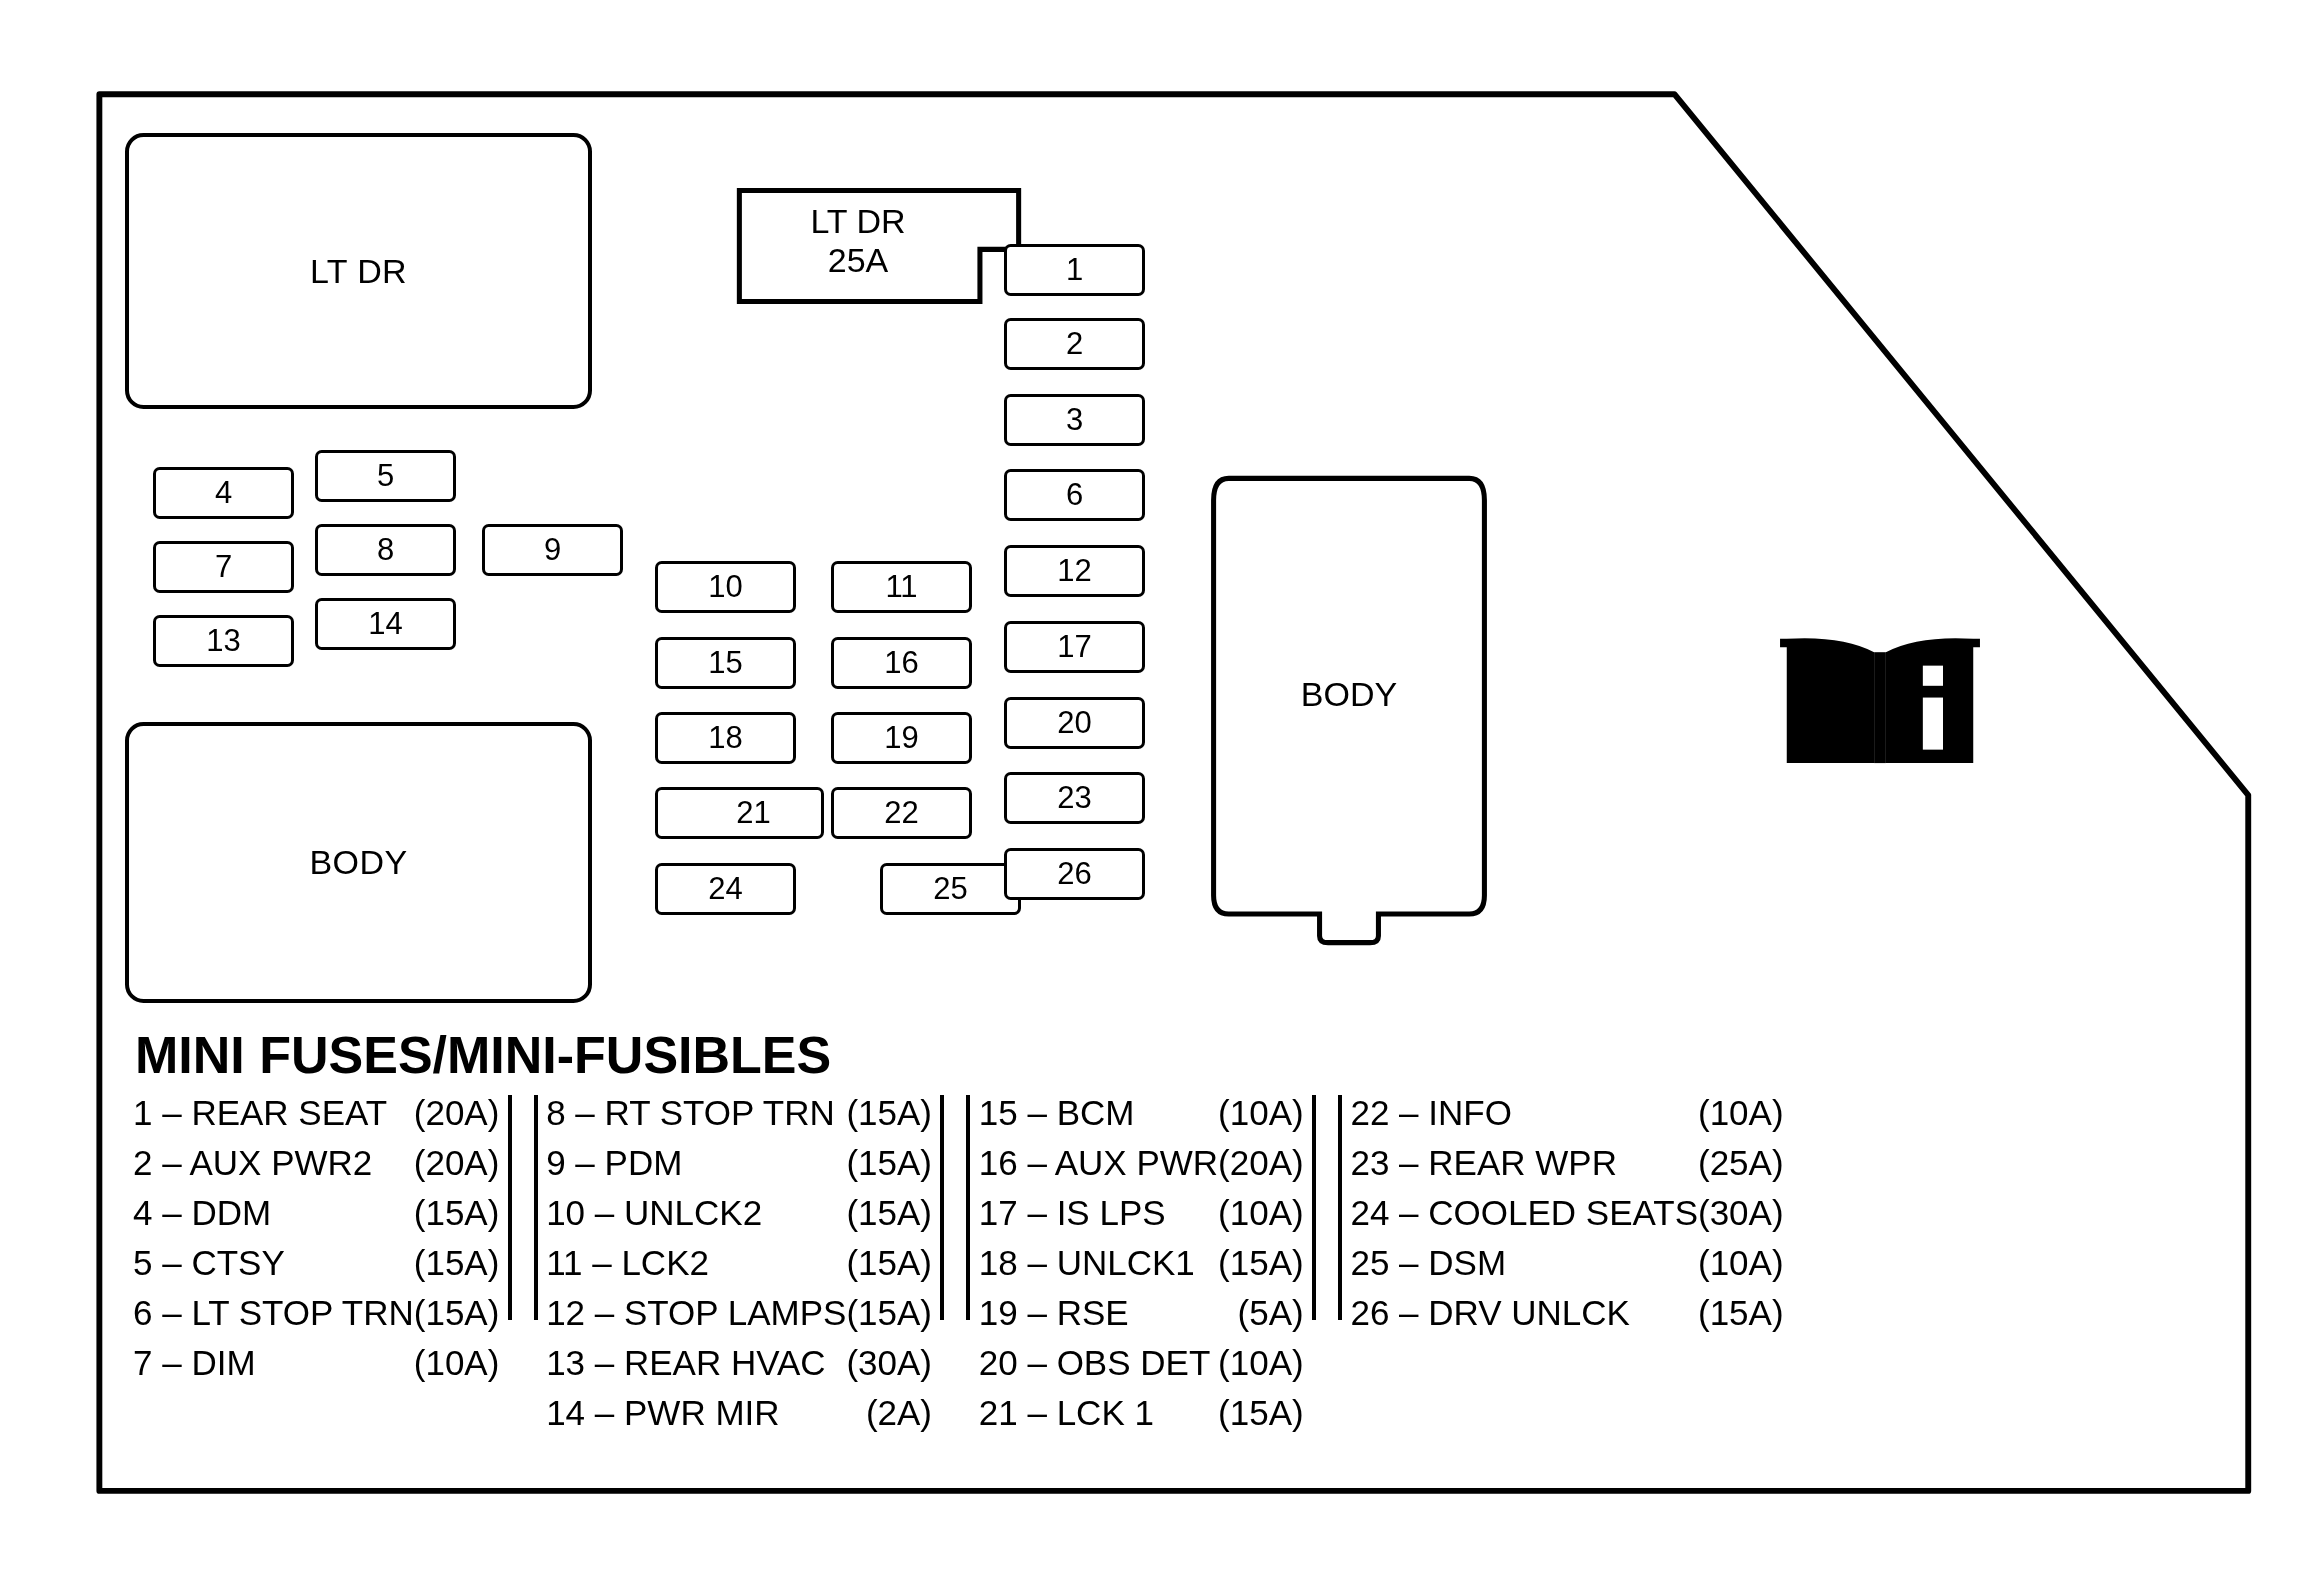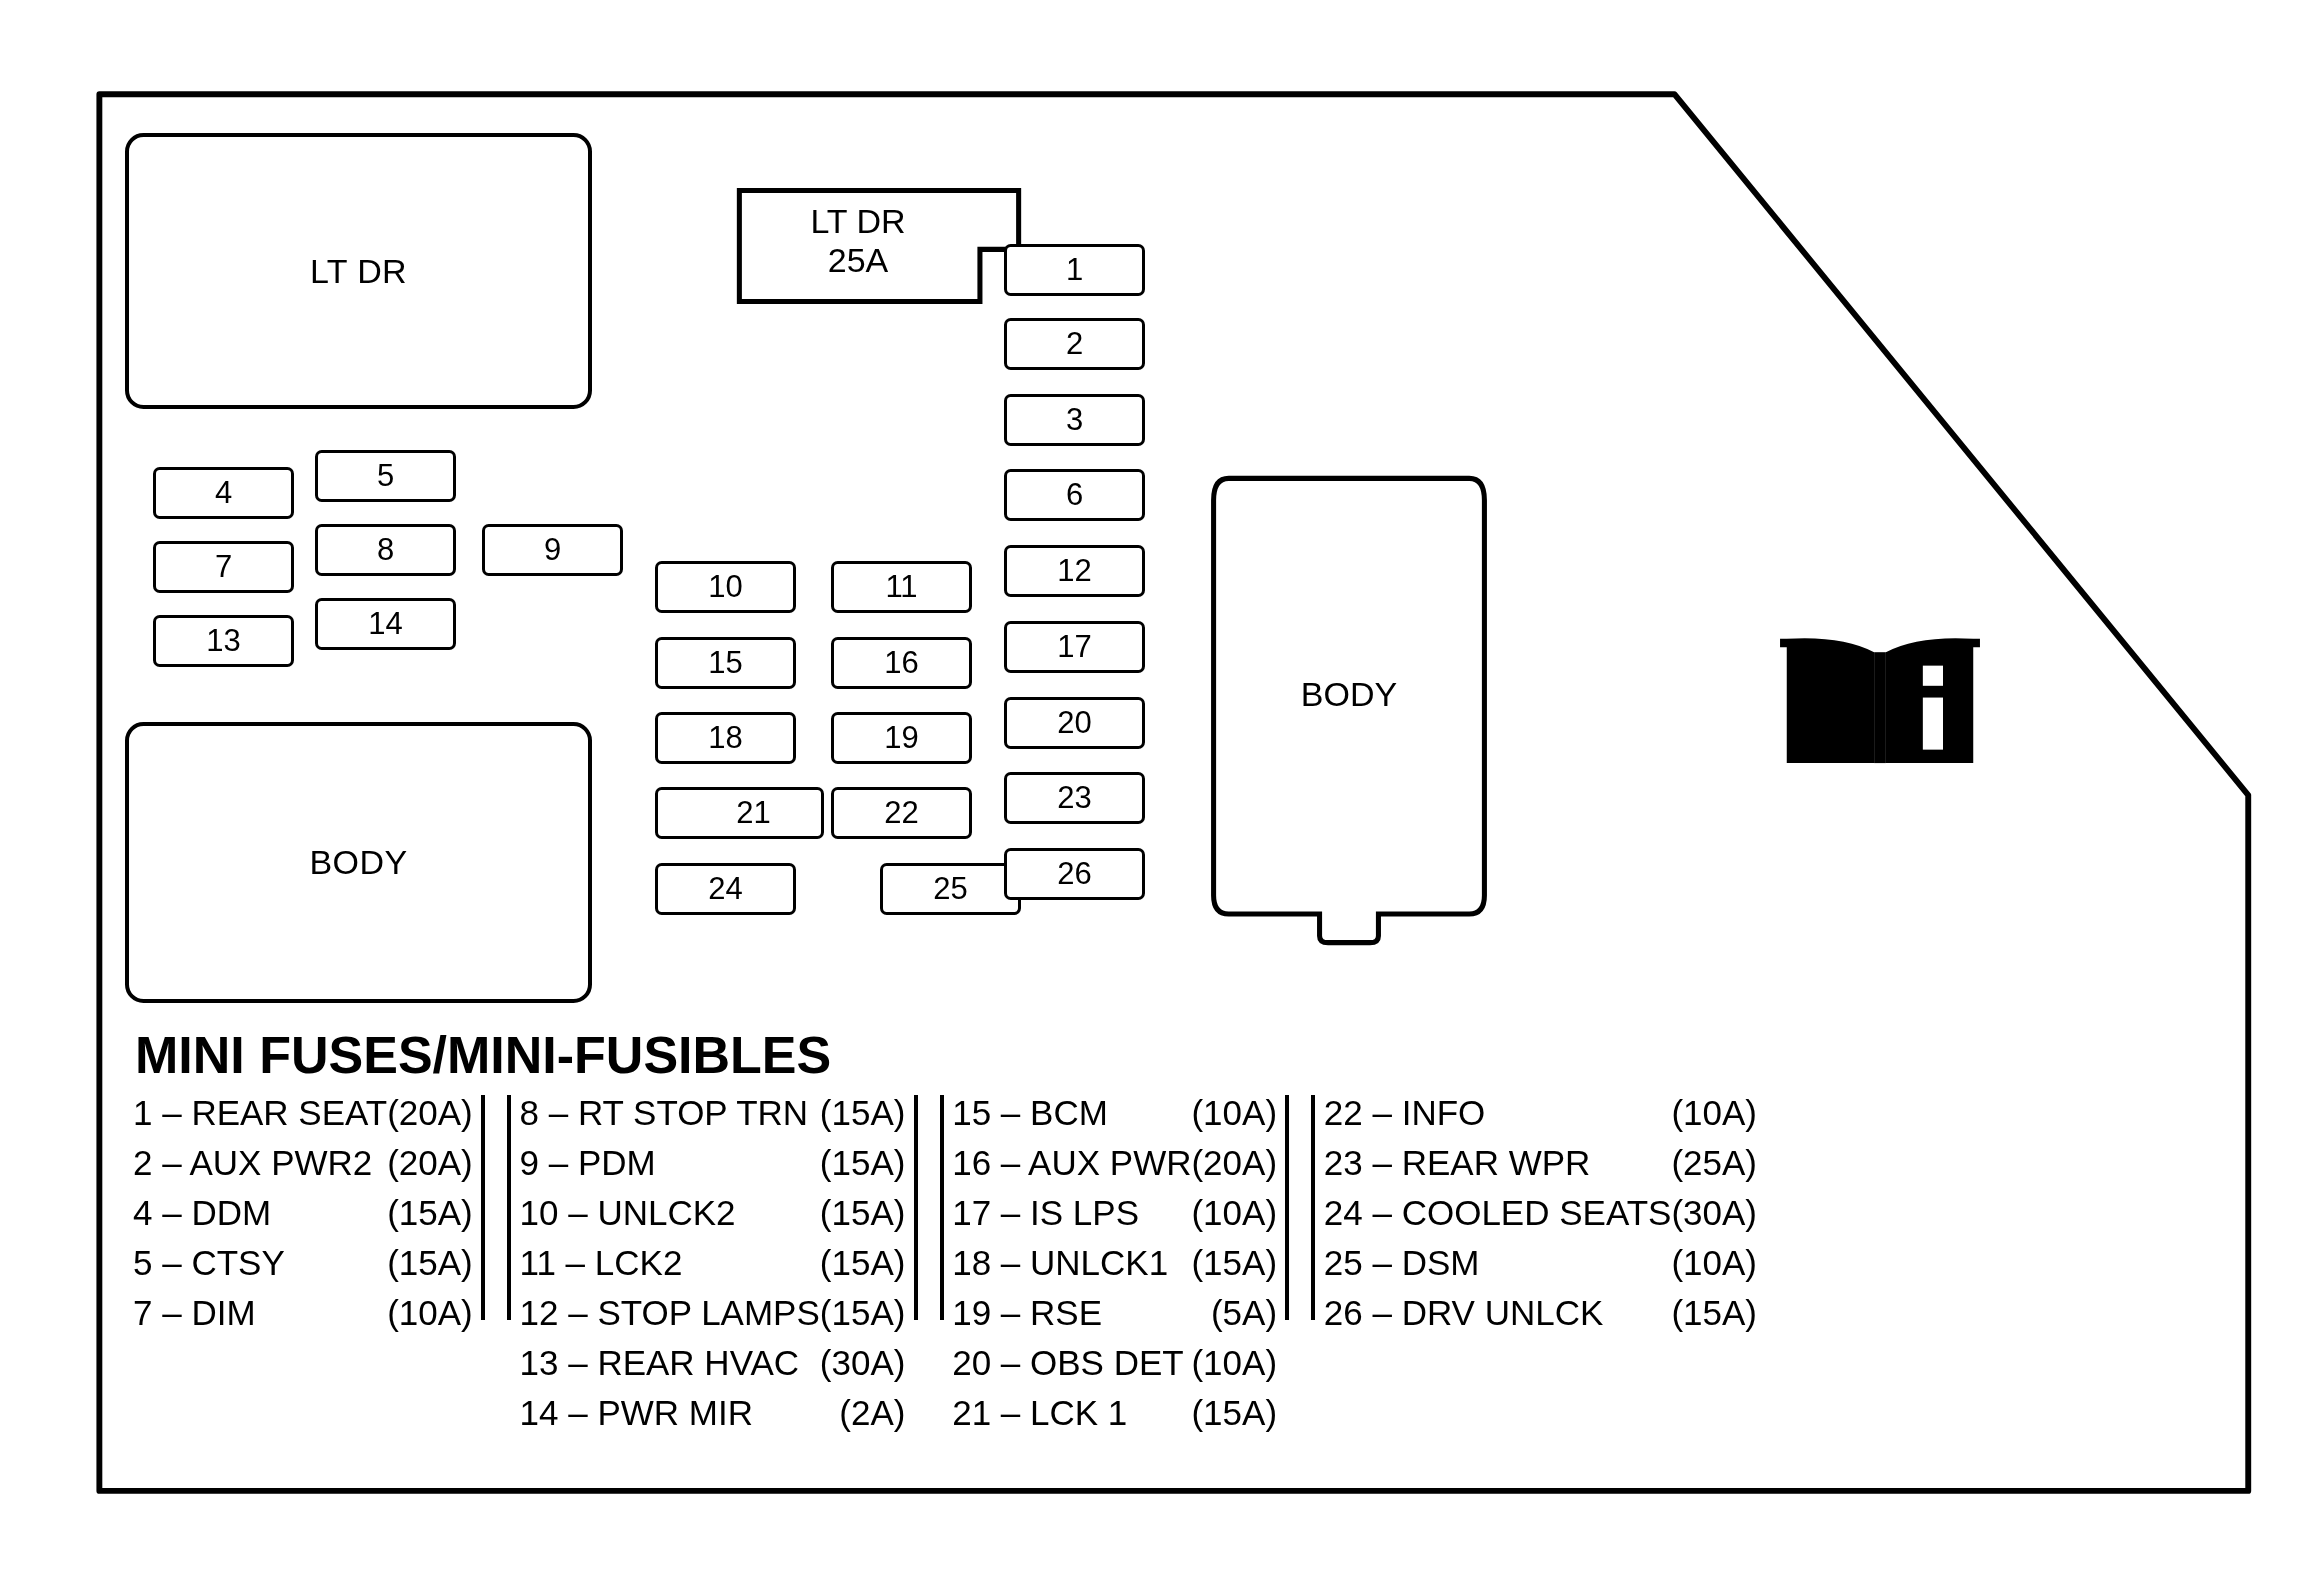--- a/index.html
+++ b/index.html
@@ -189,20 +189,24 @@
                   </tr>
             <tr>
                     <td class="lbl">4 – DDM</td>
                 <td class="amp">(15A)</td>
                   </tr>
             <tr>
                     <td class="lbl">5 – CTSY</td>
                 <td class="amp">(15A)</td>
                   </tr>
             <tr>
+                    <td class="lbl">6 – LT STOP TRN</td>
+                <td class="amp">(15A)</td>
+                  </tr>
+            <tr>
                     <td class="lbl">7 – DIM</td>
                 <td class="amp">(10A)</td>
                   </tr>
           </tbody>
               </table>
         </td>
 
         <td class="sep" style="padding:0;">
           <span class="sepbar"></span>
         </td>

